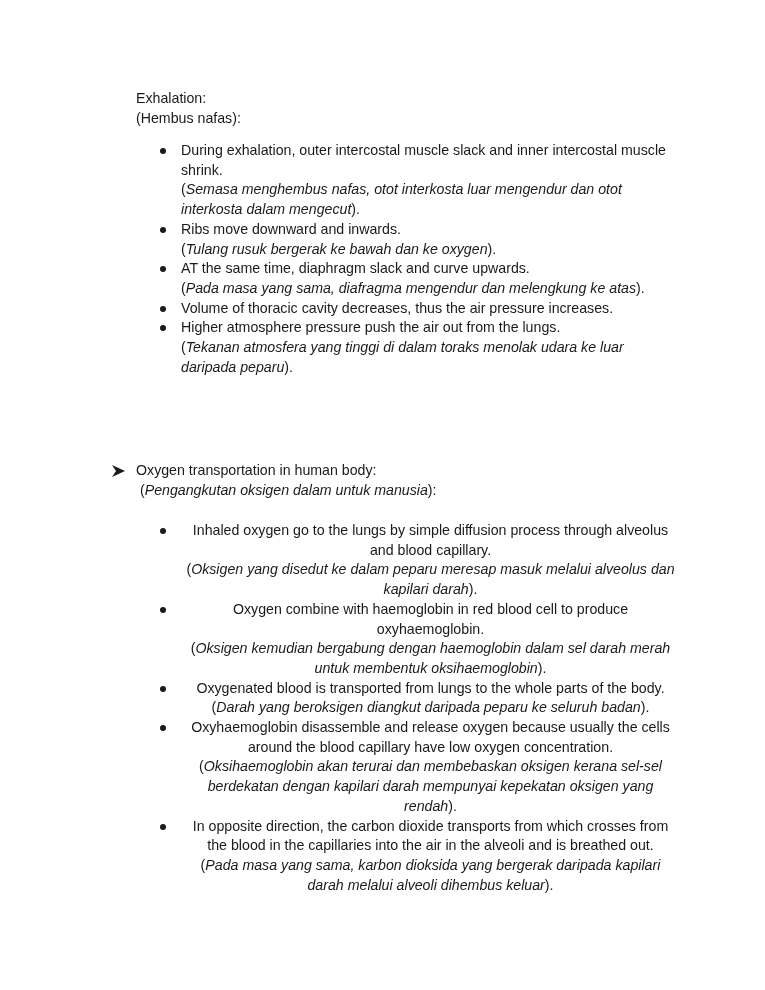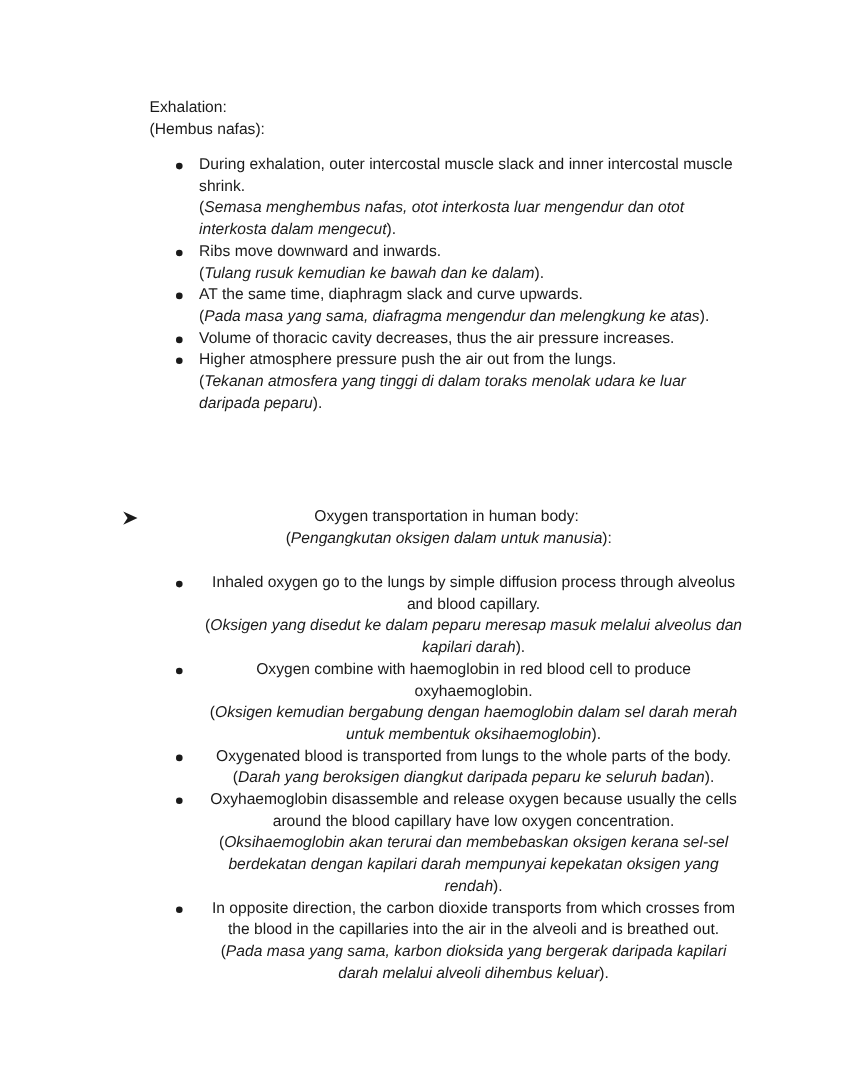--- a/index.html
+++ b/index.html
@@ -22,42 +22,42 @@
     position: absolute; left: 0; top: 7px; width: 6px; height: 6px;
     border-radius: 50%; background: #1a1a1a;
   }
   .en { display: block; }
   .ms { display: block; }
   .ms i { font-style: italic; }
   .arrow-item { position: absolute; left: 110px; width: 580px; }
   .arrow {
     position: absolute; left: 0; top: 0; width: 18px; height: 20px;
   }
-  .arrow-text { position: absolute; left: 26px; width: 540px; text-align: center; }
+  .arrow-text { position: absolute; left: 26px; width: 540px; }
 </style>
 </head>
 <body>
 
 <div class="page">
 
   <div class="block" style="top:89px;">
     <p class="heading-line">Exhalation:</p>
     <p class="heading-line">(Hembus nafas):</p>
   </div>
 
   <ul class="bullets" style="top:141px;">
     <li>
       <span class="dot"></span>
       <span class="en">During exhalation, outer intercostal muscle slack and inner intercostal muscle shrink.</span>
       <span class="ms"><span>(</span><i>Semasa menghembus nafas, otot interkosta luar mengendur dan otot interkosta dalam mengecut</i><span>).</span></span>
     </li>
     <li>
       <span class="dot"></span>
       <span class="en">Ribs move downward and inwards.</span>
-      <span class="ms"><span>(</span><i>Tulang rusuk kemudian ke bawah dan ke dalam</i><span>).</span></span>
+      <span class="ms"><span>(</span><i>Tulang rusuk bergerak ke bawah dan ke oxygen</i><span>).</span></span>
     </li>
     <li>
       <span class="dot"></span>
       <span class="en">AT the same time, diaphragm slack and curve upwards.</span>
       <span class="ms"><span>(</span><i>Pada masa yang sama, diafragma mengendur dan melengkung ke atas</i><span>).</span></span>
     </li>
     <li>
       <span class="dot"></span>
       <span class="en">Volume of thoracic cavity decreases, thus the air pressure increases.</span>
     </li>

